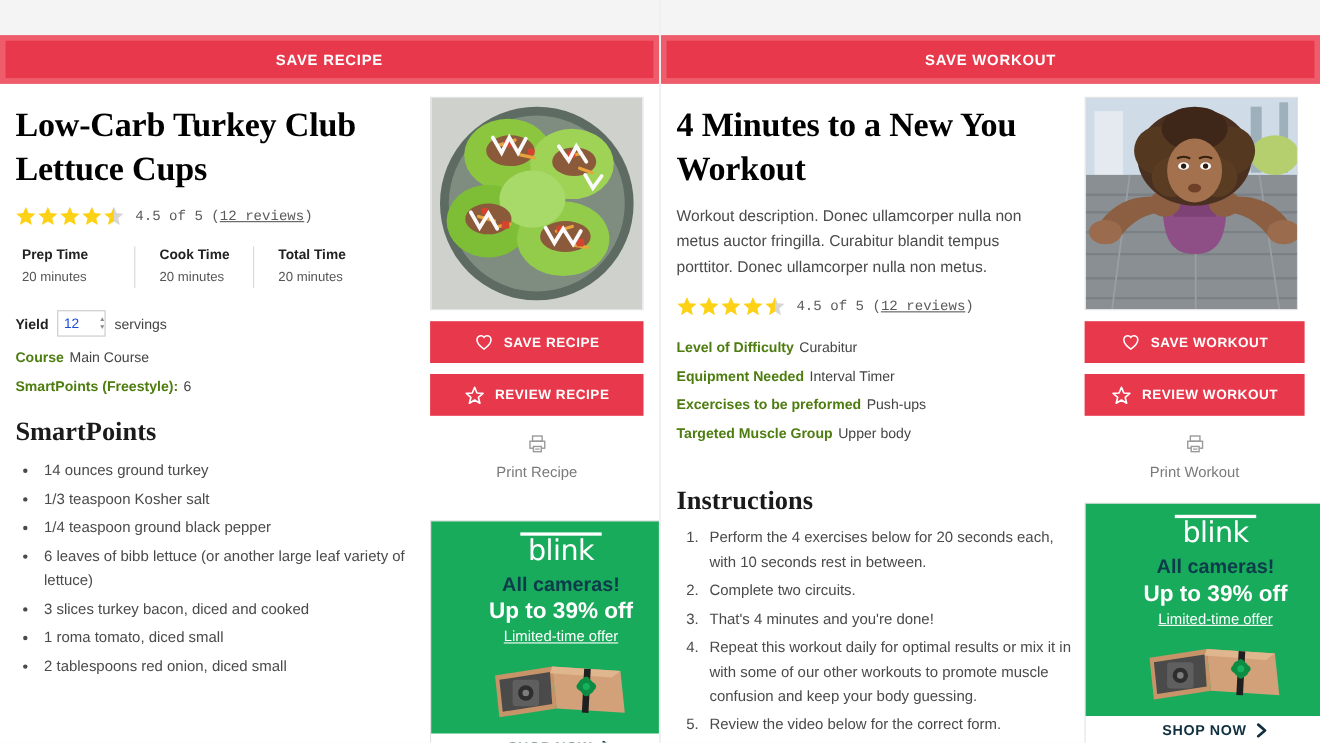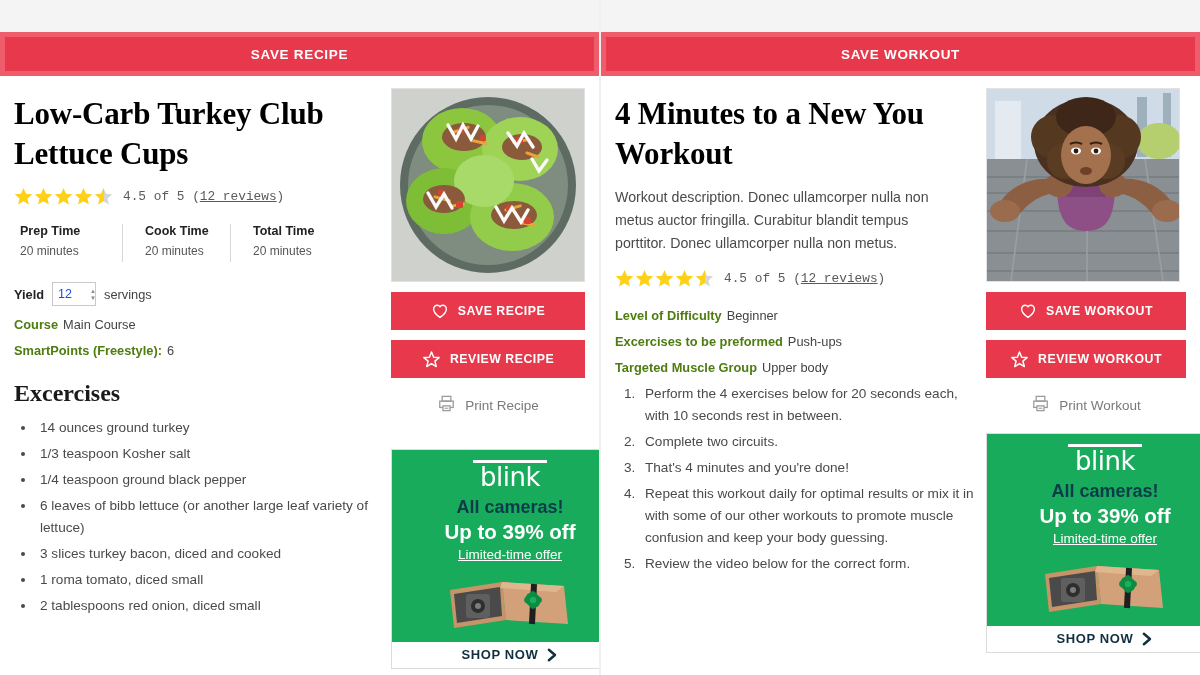--- a/index.html
+++ b/index.html
@@ -107,22 +107,22 @@
   
   .act-btn {
     margin-top: 10px; height: 38px; background: #e8394c;
     display: flex; align-items: center; justify-content: center; gap: 9px;
     cursor: pointer;
   }
   .act-btn span.lbl {
     color: #fff; font-size: 12.3px; font-weight: bold; letter-spacing: 0.5px;
   }
   .print-row {
-    margin-top: 16px; display: flex; align-items: flex-end;
-    justify-content: center; gap: 9px; cursor: pointer;
+    margin-top: 16px; display: flex; align-items: center;
+    justify-content: center; gap: 9px; cursor: pointer; flex-direction: column;
   }
   .print-row .plbl { font-size: 13.5px; color: #7a7a7a; }
 
   
   .ad {
     width: 238px; background: #ffffff;
     border: 1px solid #dcdcdc;
     display: flex; flex-direction: column;
   }
   .ad-green {
@@ -225,21 +225,21 @@
           <span class="yield-suffix">servings</span>
         </div>
 
         <div class="meta-line">
           <b>Course</b><span class="mv">Main Course</span>
         </div>
         <div class="meta-line">
           <b>SmartPoints (Freestyle):</b><span class="mv">6</span>
         </div>
 
-        <h2 class="section-h">Excercises</h2>
+        <h2 class="section-h">SmartPoints</h2>
         <ul class="ing">
           <li>14 ounces ground turkey</li>
           <li>1/3 teaspoon Kosher salt</li>
           <li>1/4 teaspoon ground black pepper</li>
           <li>6 leaves of bibb lettuce (or another large leaf variety of lettuce)</li>
           <li>3 slices turkey bacon, diced and cooked</li>
           <li>1 roma tomato, diced small</li>
           <li>2 tablespoons red onion, diced small</li>
 
         </ul>
@@ -399,30 +399,34 @@
             </svg>
           </div>
           <div class="rating-text">
             <span>4.5 of 5</span>
             <span>(</span><a href="#">12 reviews</a><span>)</span>
           </div>
         </div>
 
         <div style="margin-top:20px;">
           <div class="meta-line">
-            <b>Level of Difficulty</b><span class="mv">Beginner</span>
+            <b>Level of Difficulty</b><span class="mv">Curabitur</span>
+          </div>
+          <div class="meta-line">
+            <b>Equipment Needed</b><span class="mv">Interval Timer</span>
           </div>
           <div class="meta-line">
             <b>Excercises to be preformed</b><span class="mv">Push-ups</span>
           </div>
           <div class="meta-line">
             <b>Targeted Muscle Group</b><span class="mv">Upper body</span>
           </div>
         </div>
 
+        <h2 class="section-h" style="margin-top:42px;">Instructions</h2>
         <ol class="steps">
           <li>Perform the 4 exercises below for 20 seconds each, with 10 seconds rest in between.</li>
           <li>Complete two circuits.</li>
           <li>That's 4 minutes and you're done!</li>
           <li>Repeat this workout daily for optimal results or mix it in with some of our other workouts to promote muscle confusion and keep your body guessing.</li>
           <li>Review the video below for the correct form.</li>
         </ol>
       </div>
 
       <div class="col-right">

